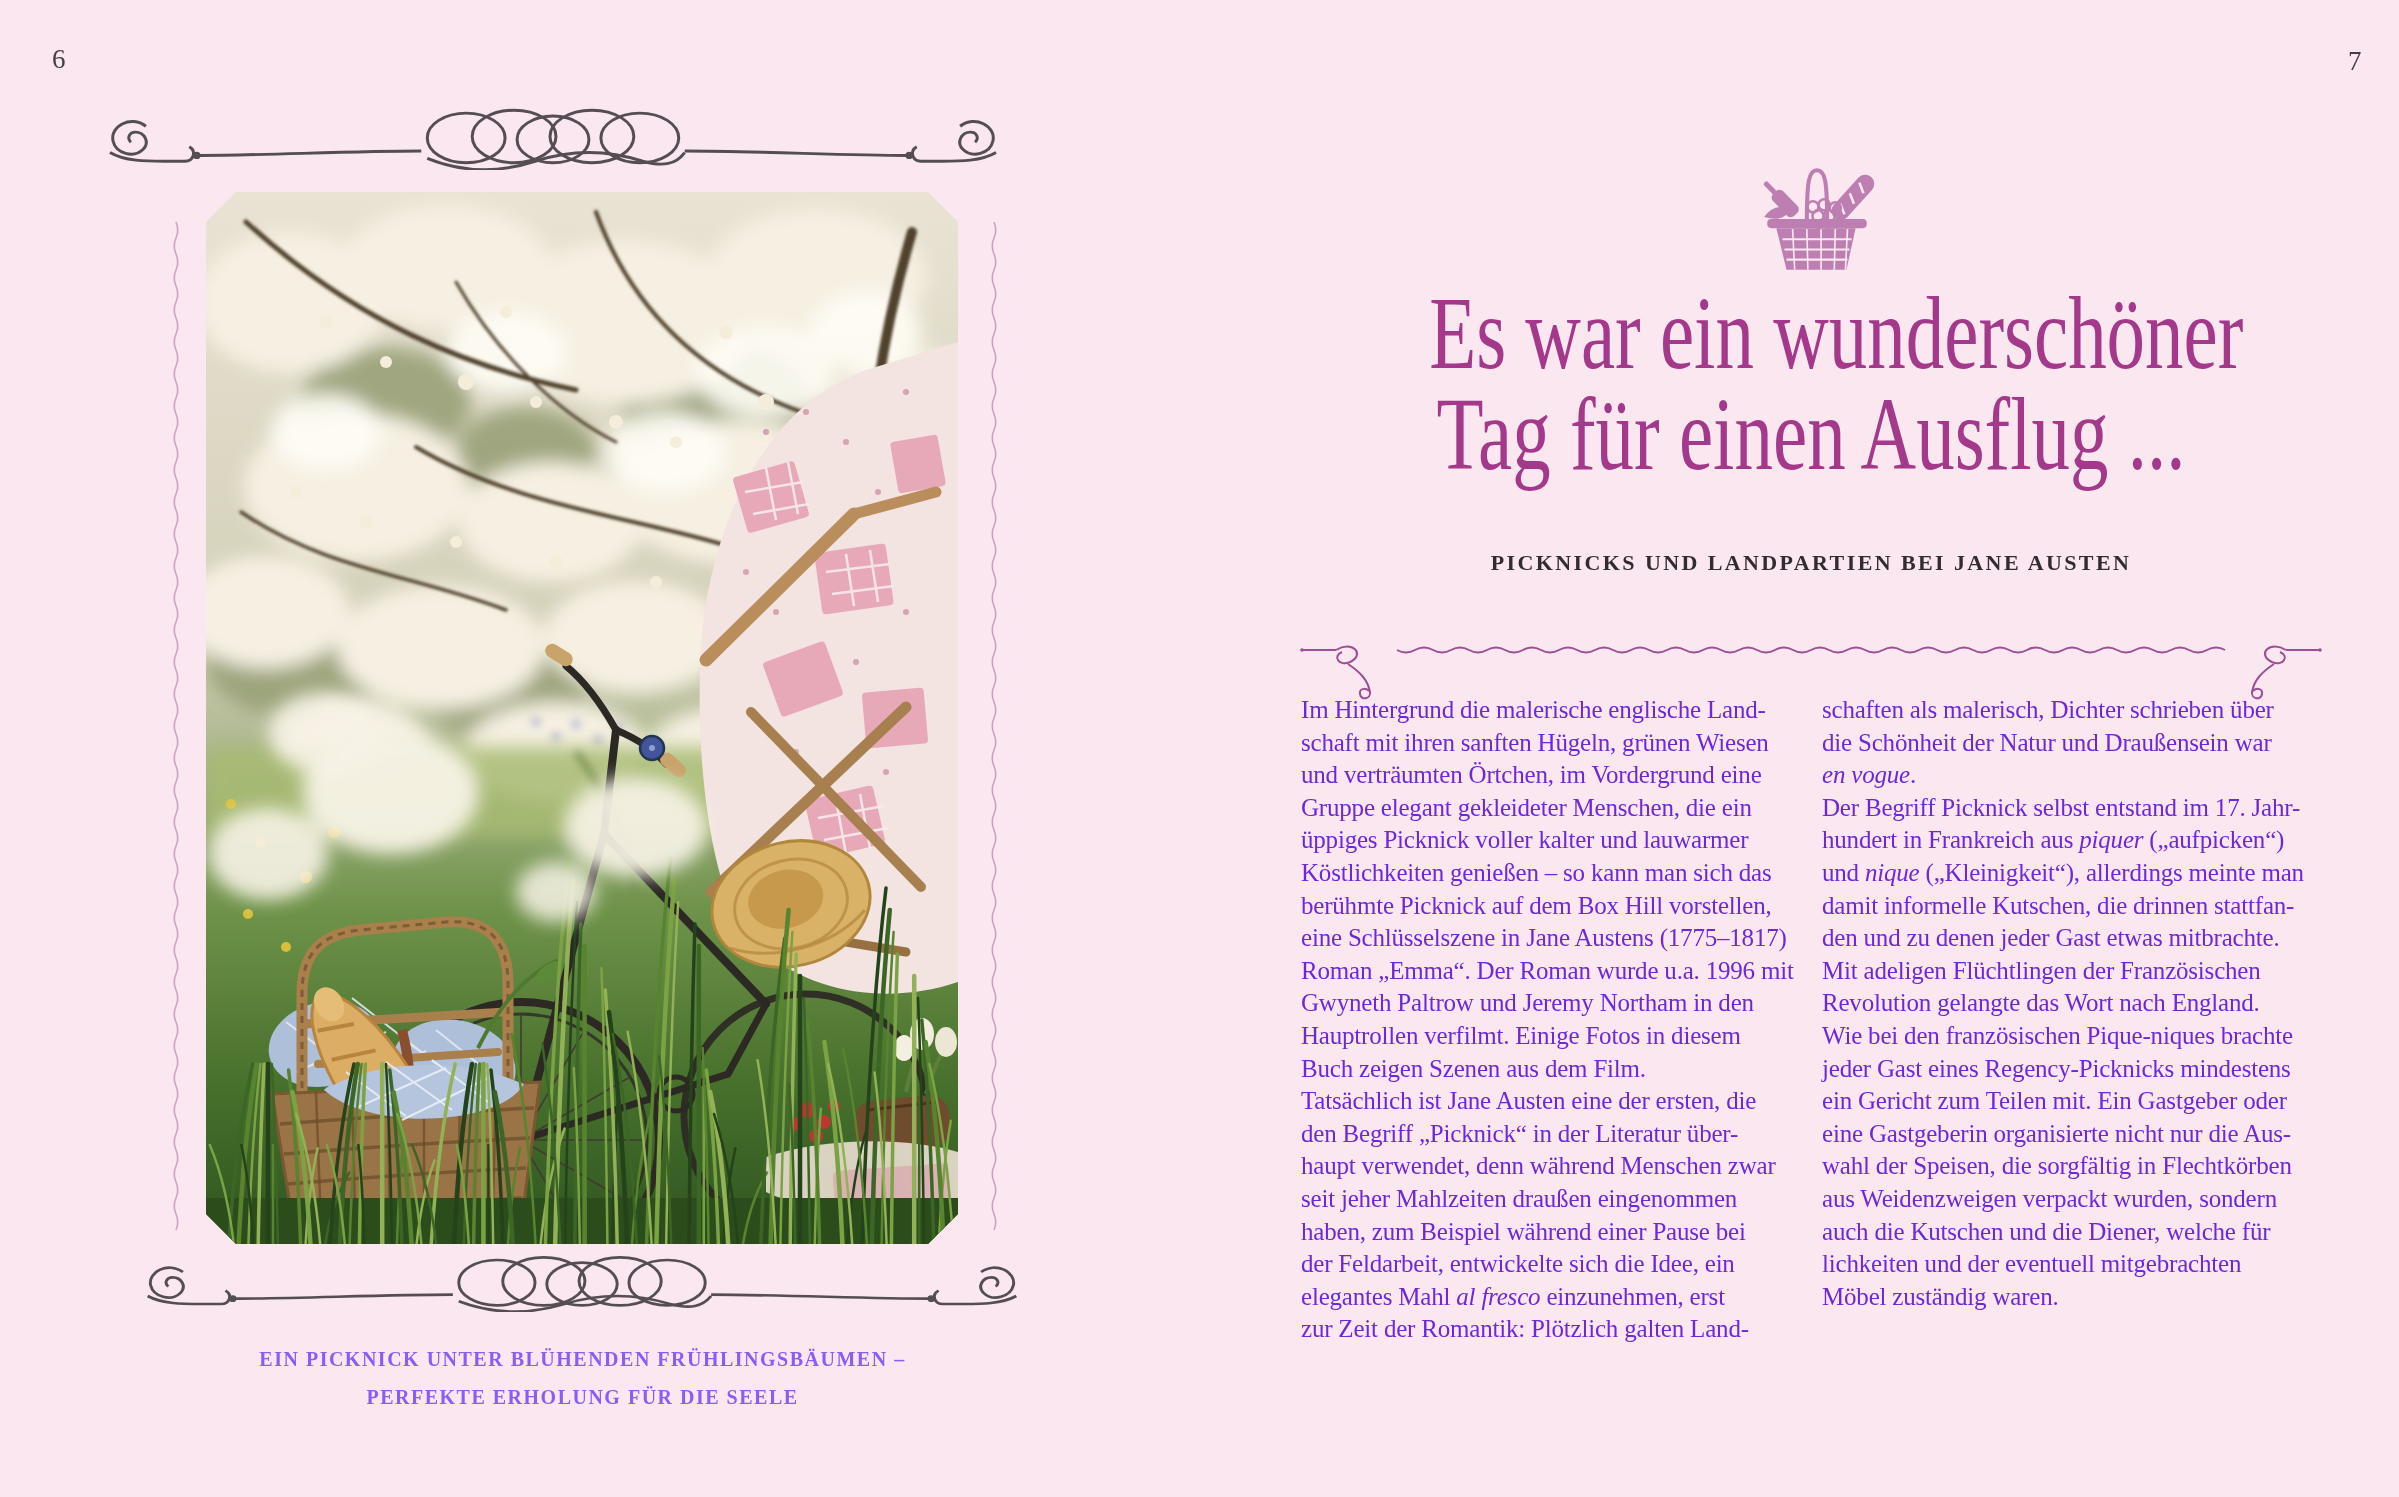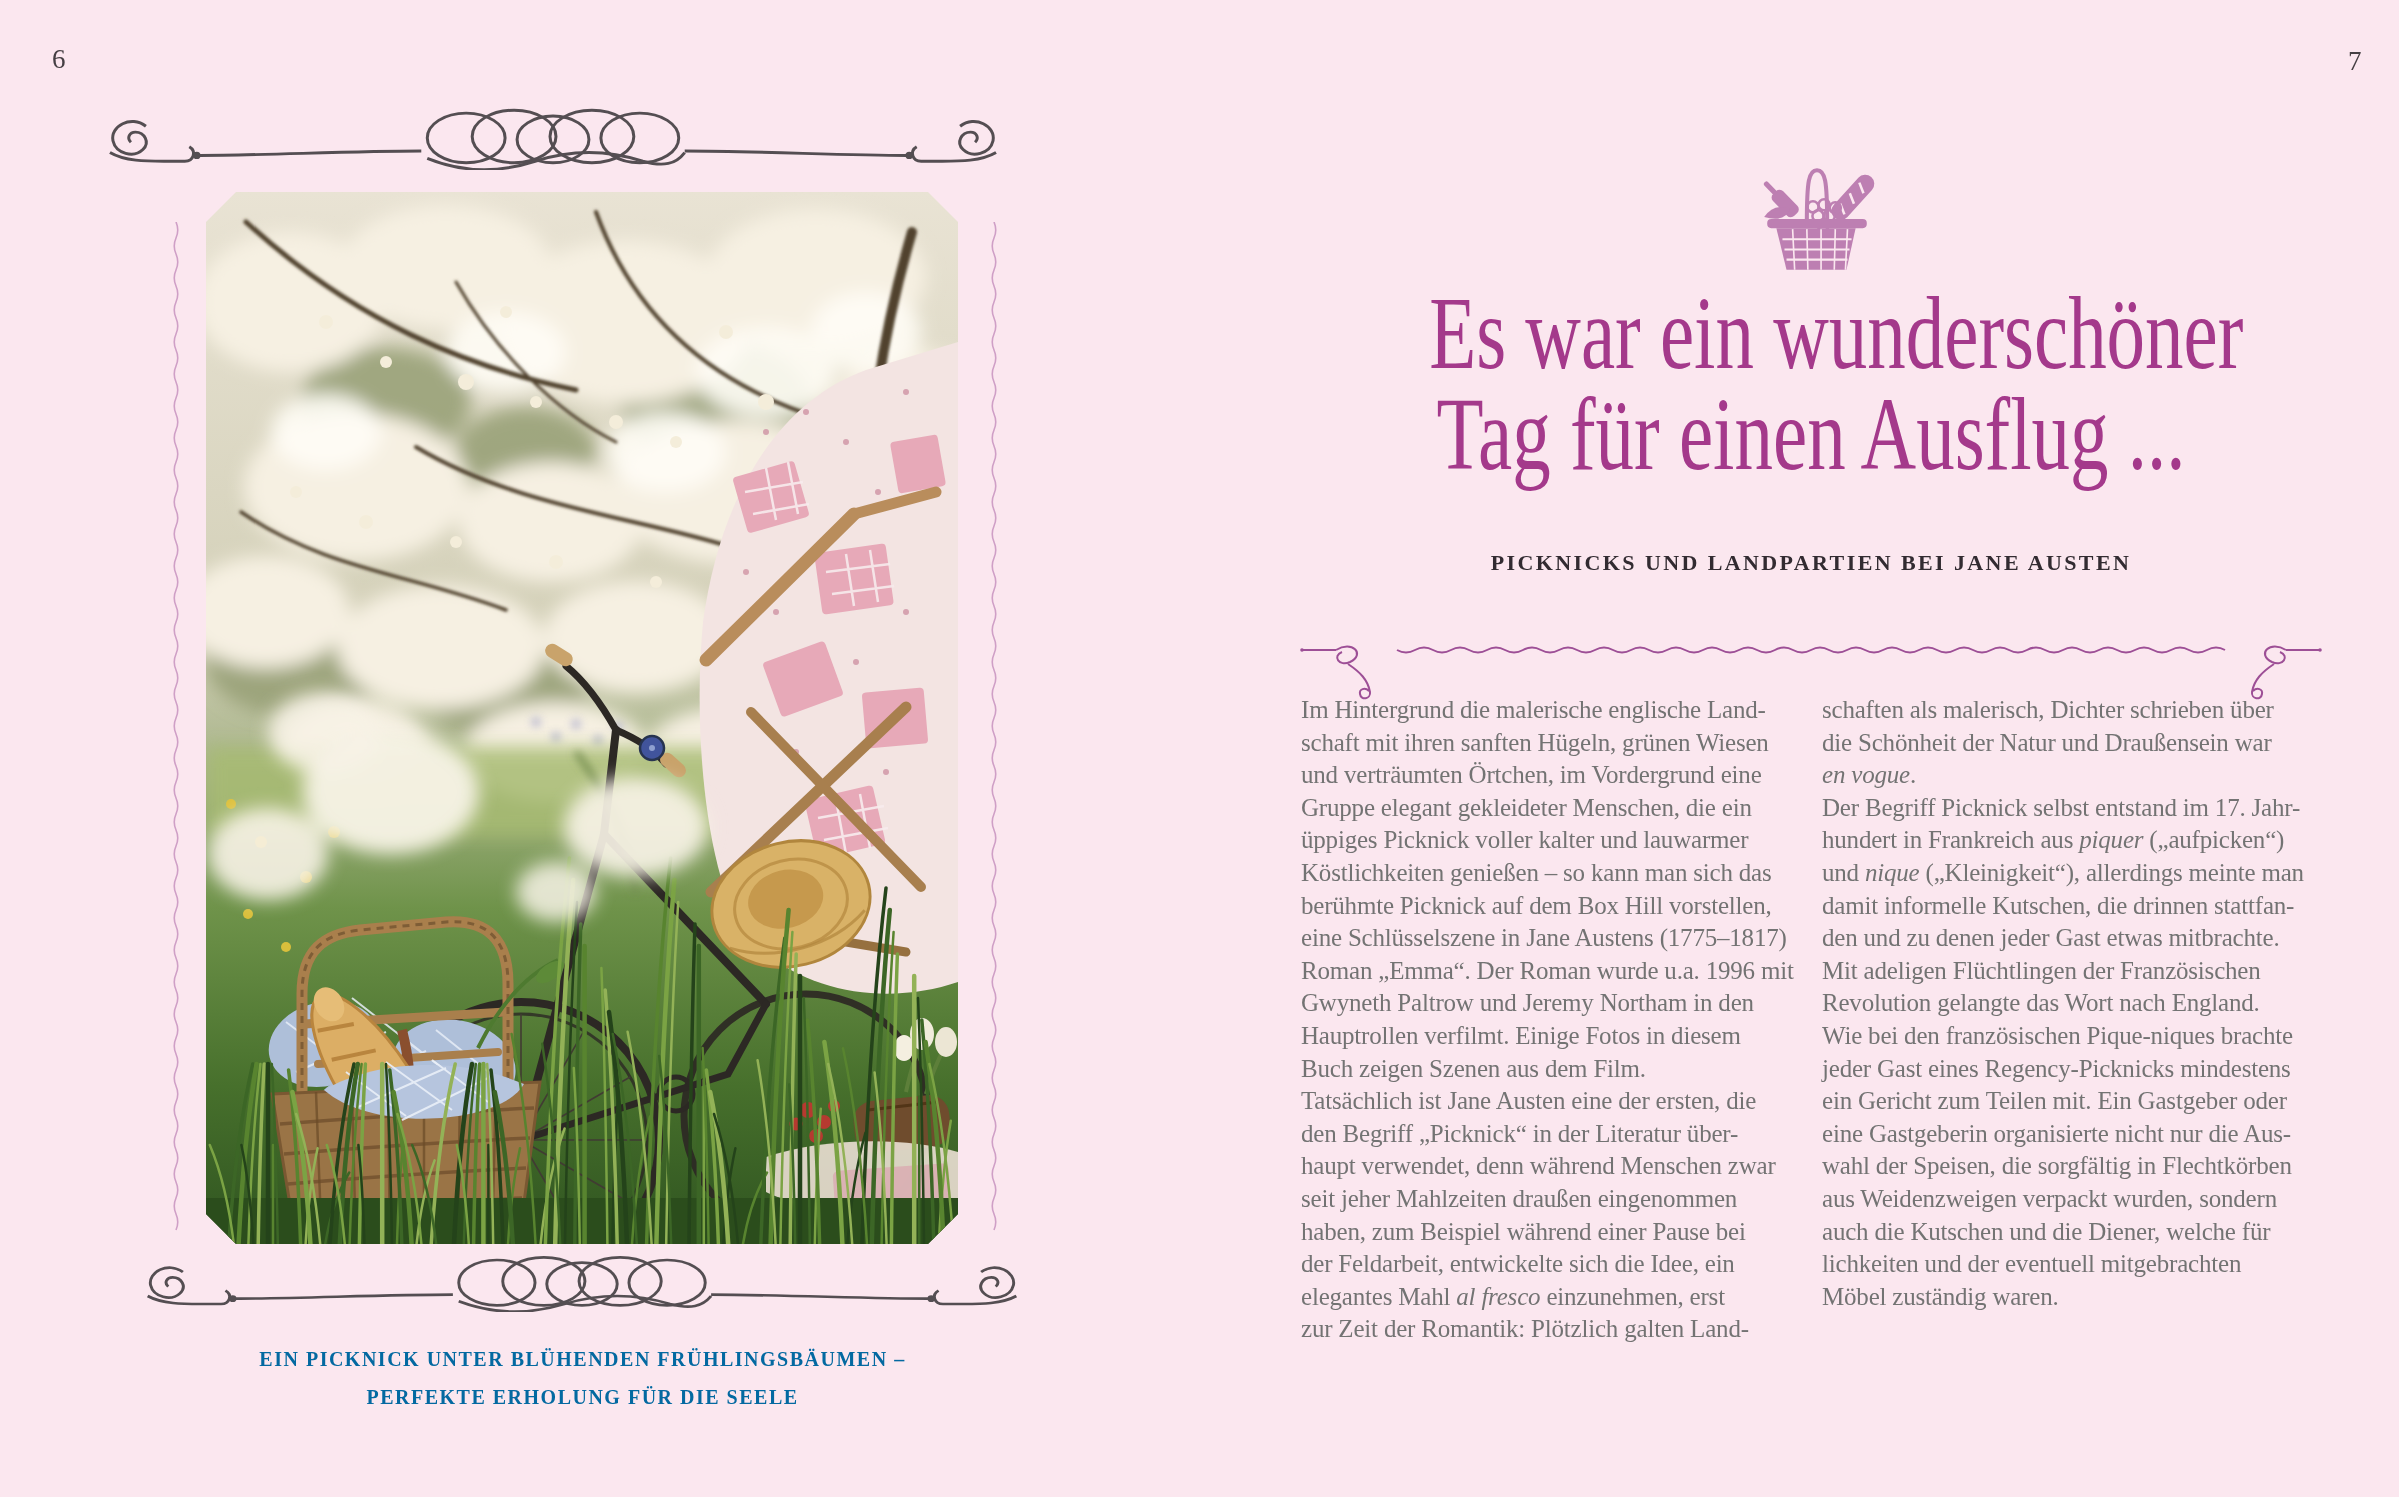--- a/index.html
+++ b/index.html
@@ -5,27 +5,27 @@
   html,body{margin:0;padding:0;background:#e8d5dd;}
   .spread{position:relative;width:2399px;height:1497px;background:#fbe7ef;overflow:hidden;
           font-family:"Liberation Serif",serif;color:#3b3339;}
   .abs{position:absolute;}
   .pagenum{font-size:27px;color:#453f43;}
   
   .photo-wrap{left:206px;top:192px;width:752px;height:1052px;
     clip-path:polygon(30px 0,722px 0,752px 30px,752px 1022px,722px 1052px,30px 1052px,0 1022px,0 30px);}
   .photo-svg{width:752px;height:1052px;display:block;}
   .caption{left:160px;top:1340px;width:845px;text-align:center;font-weight:bold;
-    font-size:20px;letter-spacing:1.5px;line-height:38px;color:#0369a1;}
+    font-size:20px;letter-spacing:1.5px;line-height:38px;color:#8b5cf6;}
   
   .title{left:1295px;top:282px;width:1032px;text-align:center;font-size:104px;line-height:101px;
     color:#a4398b;transform:scaleX(.74);transform-origin:50% 0;font-weight:400;white-space:nowrap;}
   .subtitle{left:1295px;top:550px;width:1032px;text-align:center;font-weight:bold;
     font-size:22px;letter-spacing:2.4px;color:#322b31;}
-  .col{top:694px;width:505px;font-size:25px;line-height:32.6px;letter-spacing:-0.2px;color:#737373;}
+  .col{top:694px;width:505px;font-size:25px;line-height:32.6px;letter-spacing:-0.2px;color:#6d28d9;}
   .col .tl{height:32.6px;white-space:nowrap;}
   .it{font-style:italic;margin-top:47px;}
   svg{display:block;}
 </style>
 </head>
 <body>
 
 <div class="spread">
 
   <div class="abs pagenum" style="left:52px;top:44px;">6</div>

